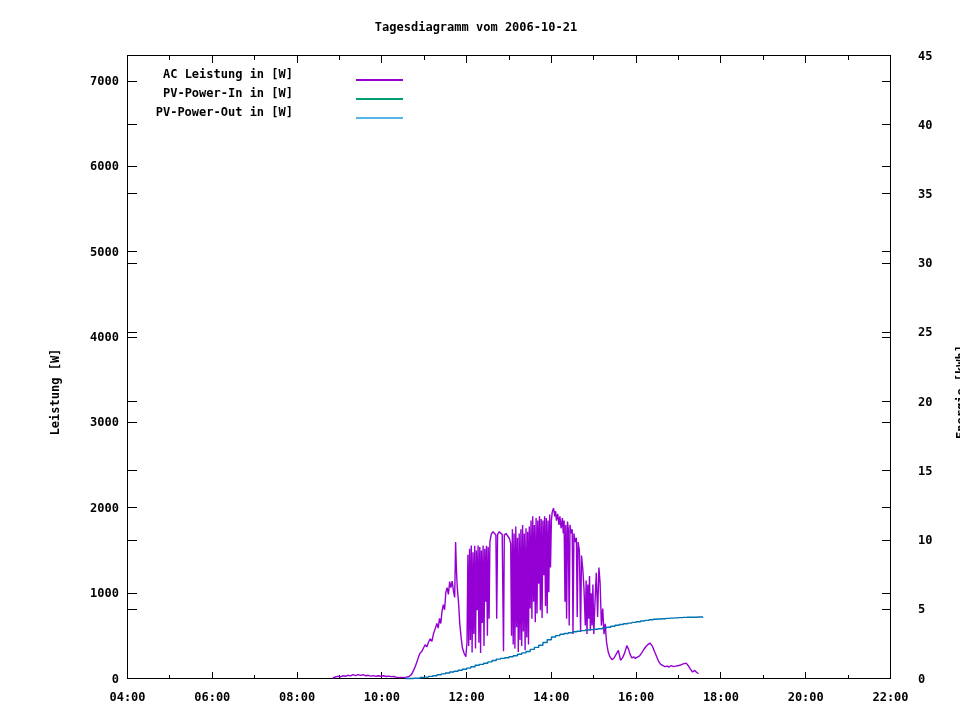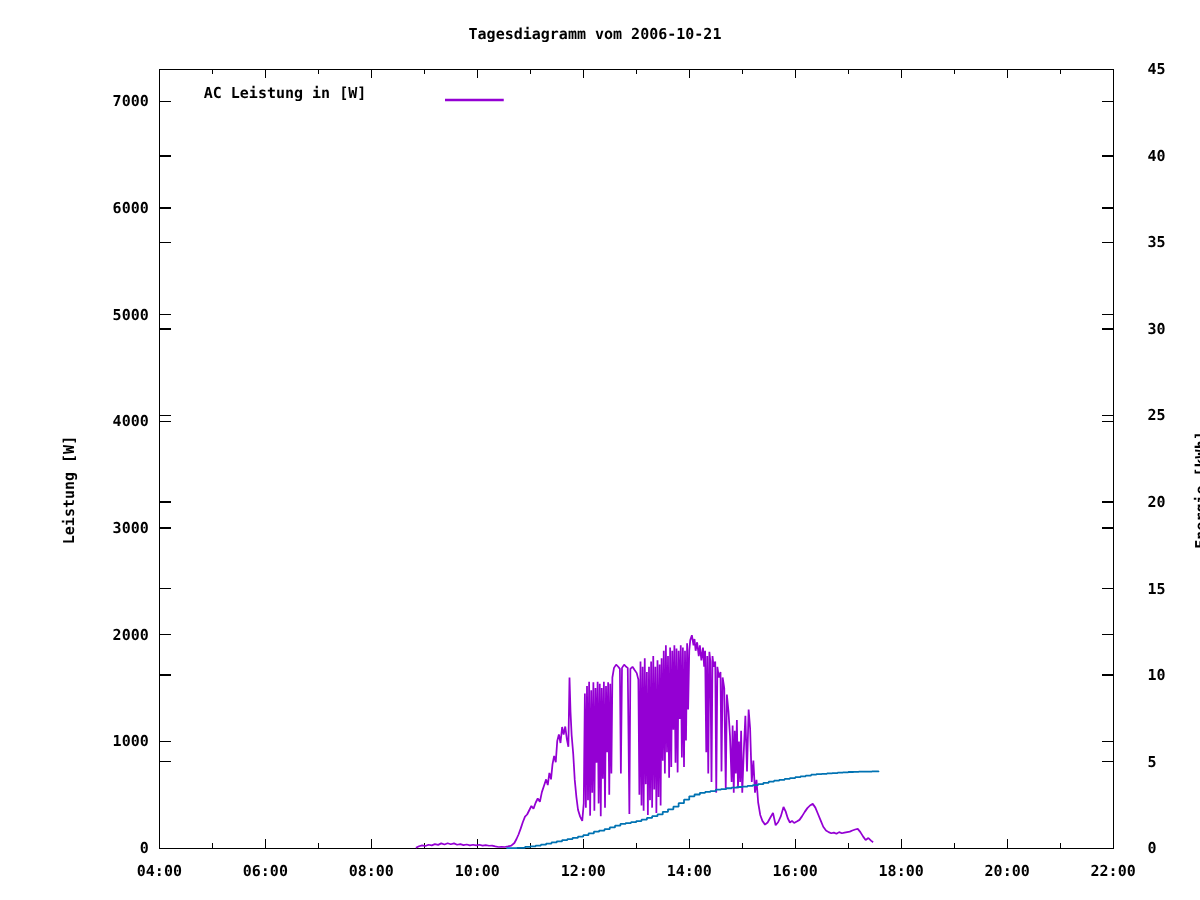--- a/index.html
+++ b/index.html
@@ -154,14 +154,22 @@
         <text x="878" y="59.5" text-anchor="start" font-size="12" font-weight="bold" font-family="DejaVu Sans Mono, Liberation Mono, monospace" fill="#000">45</text>
       </g>
       <path d="M292.7 678.2 L295.2 677.0 L297.7 676.3 L300.3 676.8 L302.8 675.8 L305.4 676.3 L307.9 675.3 L310.5 675.9 L313.0 674.7 L315.6 675.6 L318.1 674.6 L320.6 675.4 L323.2 674.7 L325.7 675.8 L328.3 675.3 L330.8 676.1 L333.4 675.6 L335.9 676.3 L338.4 675.8 L341.0 676.3 L343.5 675.8 L346.1 676.5 L348.6 676.1 L351.2 676.6 L353.7 676.5 L356.2 677.1 L358.8 677.6 L361.3 677.5 L363.9 677.6 L366.4 677.1 L369.0 676.5 L371.5 674.4 L373.2 671.2 L374.9 667.4 L376.6 662.7 L378.3 657.6 L380.0 653.3 L381.7 651.6 L383.4 648.2 L385.1 644.8 L386.8 646.9 L388.5 642.2 L390.2 638.8 L391.9 641.4 L393.5 633.7 L395.2 628.6 L396.9 623.5 L398.2 628.1 L399.5 618.3 L400.8 623.5 L402.0 611.5 L403.3 604.7 L404.6 609.8 L405.8 592.7 L407.1 587.6 L408.4 594.4 L409.7 581.6 L410.9 587.6 L412.2 581.2 L413.5 591.5 L414.7 597.4 L415.6 542.0 L416.4 569.3 L417.3 588.0 L418.6 603.4 L419.8 623.9 L421.1 637.5 L422.4 647.8 L424.1 653.3 L425.8 656.7 L427.0 642.7 L427.9 554.8 L428.7 646.1 L429.6 548.8 L430.4 640.1 L431.3 545.4 L432.1 652.5 L433.0 552.2 L433.8 634.1 L434.7 545.8 L435.5 648.6 L436.4 550.5 L437.2 610.2 L438.1 545.4 L438.9 642.7 L439.8 547.1 L440.6 652.9 L441.4 550.5 L442.3 623.0 L443.1 545.4 L444.0 646.1 L444.8 548.8 L445.7 601.7 L446.5 545.8 L447.4 635.8 L448.2 547.1 L449.1 618.8 L449.9 542.0 L451.2 534.3 L452.9 531.7 L454.6 533.4 L455.9 535.1 L456.7 618.8 L457.6 534.3 L459.3 531.7 L460.9 533.4 L462.2 534.3 L463.5 651.2 L464.3 535.1 L466.0 533.4 L467.7 536.0 L469.4 538.5 L470.7 543.7 L471.5 635.8 L472.4 529.2 L473.2 644.4 L474.1 533.4 L474.9 648.6 L475.8 526.6 L476.6 627.3 L477.5 537.7 L478.3 652.0 L479.2 533.4 L480.0 640.1 L480.9 529.2 L481.7 646.1 L482.6 524.9 L483.4 631.6 L484.3 533.4 L485.1 650.3 L486.0 528.3 L486.8 637.5 L487.7 531.7 L488.5 644.4 L489.3 526.6 L490.2 608.5 L491.0 520.6 L491.9 618.8 L492.7 516.3 L493.6 601.7 L494.4 524.9 L495.3 622.2 L496.1 518.1 L497.0 613.6 L497.8 520.6 L498.7 583.8 L499.5 516.3 L500.4 610.2 L501.2 518.9 L502.1 617.9 L502.9 520.6 L503.8 575.2 L504.6 516.3 L505.5 606.0 L506.3 518.1 L507.2 613.6 L508.0 520.6 L508.8 592.3 L509.7 514.6 L510.5 567.6 L511.4 520.6 L512.2 512.1 L513.5 508.2 L514.8 516.3 L515.6 511.2 L516.5 520.6 L517.7 513.8 L519.0 524.9 L519.9 516.3 L521.1 528.3 L522.4 518.1 L523.3 533.4 L524.1 520.6 L525.0 601.7 L525.8 524.9 L526.6 618.8 L527.5 521.5 L528.3 529.2 L529.2 625.6 L530.0 524.9 L530.9 533.4 L532.2 529.2 L533.0 634.1 L533.9 533.4 L535.1 542.0 L536.4 537.7 L537.2 617.1 L538.1 542.0 L539.4 550.5 L540.6 630.7 L541.5 555.6 L542.8 569.3 L544.0 588.9 L545.3 625.6 L546.1 580.4 L547.0 634.1 L547.8 584.6 L548.7 618.8 L549.5 576.1 L550.4 630.7 L551.2 593.2 L552.1 625.6 L552.9 584.6 L553.8 634.1 L555.0 601.7 L556.3 572.7 L557.6 617.1 L558.9 567.6 L560.1 582.9 L561.4 625.6 L562.7 608.5 L564.0 634.1 L565.2 623.9 L566.5 641.8 L568.2 652.0 L569.9 656.7 L572.0 659.7 L574.1 658.0 L576.2 654.2 L578.4 650.3 L580.5 660.2 L582.6 657.6 L584.7 652.9 L586.8 645.6 L588.5 649.1 L590.2 654.6 L591.9 658.0 L593.6 656.7 L595.3 658.4 L597.4 657.2 L599.6 655.9 L601.7 652.9 L603.8 649.5 L605.9 646.5 L608.0 644.4 L610.2 643.1 L612.3 646.1 L614.4 651.2 L616.5 656.3 L618.6 661.4 L620.8 664.4 L622.9 665.7 L625.0 666.6 L627.1 666.1 L629.2 667.0 L631.3 665.7 L633.5 666.6 L635.6 666.1 L637.7 665.7 L639.8 665.3 L641.9 664.4 L644.1 663.6 L646.2 663.1 L648.3 665.7 L650.4 669.1 L652.5 672.0 L654.7 670.4 L656.8 672.5 L658.5 673.8" fill="none" stroke="#9400d3" stroke-width="1.4" stroke-linejoin="bevel" stroke-linecap="butt"></path>
       <path d="M365.1 678.5 L373.6 678.5 L373.6 678.2 L380.0 678.2 L380.0 677.5 L384.2 677.5 L384.2 677.1 L388.5 677.1 L388.5 676.4 L392.7 676.4 L392.7 675.7 L396.9 675.7 L396.9 674.8 L401.2 674.8 L401.2 673.9 L405.4 673.9 L405.4 673.0 L409.7 673.0 L409.7 672.0 L413.9 672.0 L413.9 671.2 L418.1 671.2 L418.1 670.2 L422.4 670.2 L422.4 669.2 L426.6 669.2 L426.6 668.1 L430.8 668.1 L430.8 666.7 L435.1 666.7 L435.1 665.3 L439.3 665.3 L439.3 664.4 L443.6 664.4 L443.6 663.3 L447.8 663.3 L447.8 661.9 L452.0 661.9 L452.0 660.5 L456.3 660.5 L456.3 659.1 L460.5 659.1 L460.5 658.4 L464.8 658.4 L464.8 657.7 L469.0 657.7 L469.0 656.8 L473.2 656.8 L473.2 655.7 L477.5 655.7 L477.5 654.3 L481.7 654.3 L481.7 652.9 L486.0 652.9 L486.0 651.5 L490.2 651.5 L490.2 649.4 L494.4 649.4 L494.4 647.4 L498.7 647.4 L498.7 645.3 L502.9 645.3 L502.9 642.5 L507.2 642.5 L507.2 639.7 L511.4 639.7 L511.4 637.0 L515.6 637.0 L515.6 635.6 L519.9 635.6 L519.9 634.2 L524.1 634.2 L524.1 633.5 L528.3 633.5 L528.3 632.8 L532.6 632.8 L532.6 631.7 L536.8 631.7 L536.8 631.2 L541.1 631.2 L541.1 630.6 L545.3 630.6 L545.3 630.0 L549.5 630.0 L549.5 629.6 L553.8 629.6 L553.8 629.2 L558.0 629.2 L558.0 628.7 L562.3 628.7 L562.3 628.0 L566.5 628.0 L566.5 627.3 L570.7 627.3 L570.7 626.2 L575.0 626.2 L575.0 625.2 L579.2 625.2 L579.2 624.5 L583.4 624.5 L583.4 623.8 L587.7 623.8 L587.7 623.1 L591.9 623.1 L591.9 622.4 L596.2 622.4 L596.2 621.7 L600.4 621.7 L600.4 621.0 L604.6 621.0 L604.6 620.4 L608.9 620.4 L608.9 619.7 L613.1 619.7 L613.1 619.2 L617.4 619.2 L617.4 619.0 L621.6 619.0 L621.6 618.7 L625.8 618.7 L625.8 618.4 L630.1 618.4 L630.1 618.1 L634.3 618.1 L634.3 617.9 L638.6 617.9 L638.6 617.6 L642.8 617.6 L642.8 617.4 L647.0 617.4 L647.0 617.3 L651.3 617.3 L651.3 617.2 L657.6 617.2 L657.6 617.0 L663.1 617.0 L663.1 616.9" fill="none" stroke="#0072b2" stroke-width="1.4" stroke-linejoin="bevel" stroke-linecap="butt"></path>
     </svg>
   <div id="legend">
       <div class="legend-row">
         <span class="legend-label">AC Leistung in [W]</span>
         <span class="legend-sample" style="background: rgb(148, 0, 211);"></span>
       </div>
+      <div class="legend-row">
+        <span class="legend-label">PV-Power-In in [W]</span>
+        <span class="legend-sample" style="background: rgb(0, 158, 115);"></span>
+      </div>
+      <div class="legend-row">
+        <span class="legend-label">PV-Power-Out in [W]</span>
+        <span class="legend-sample" style="background: rgb(86, 180, 233);"></span>
+      </div>
     </div>
 </div>
 
 </body></html>

